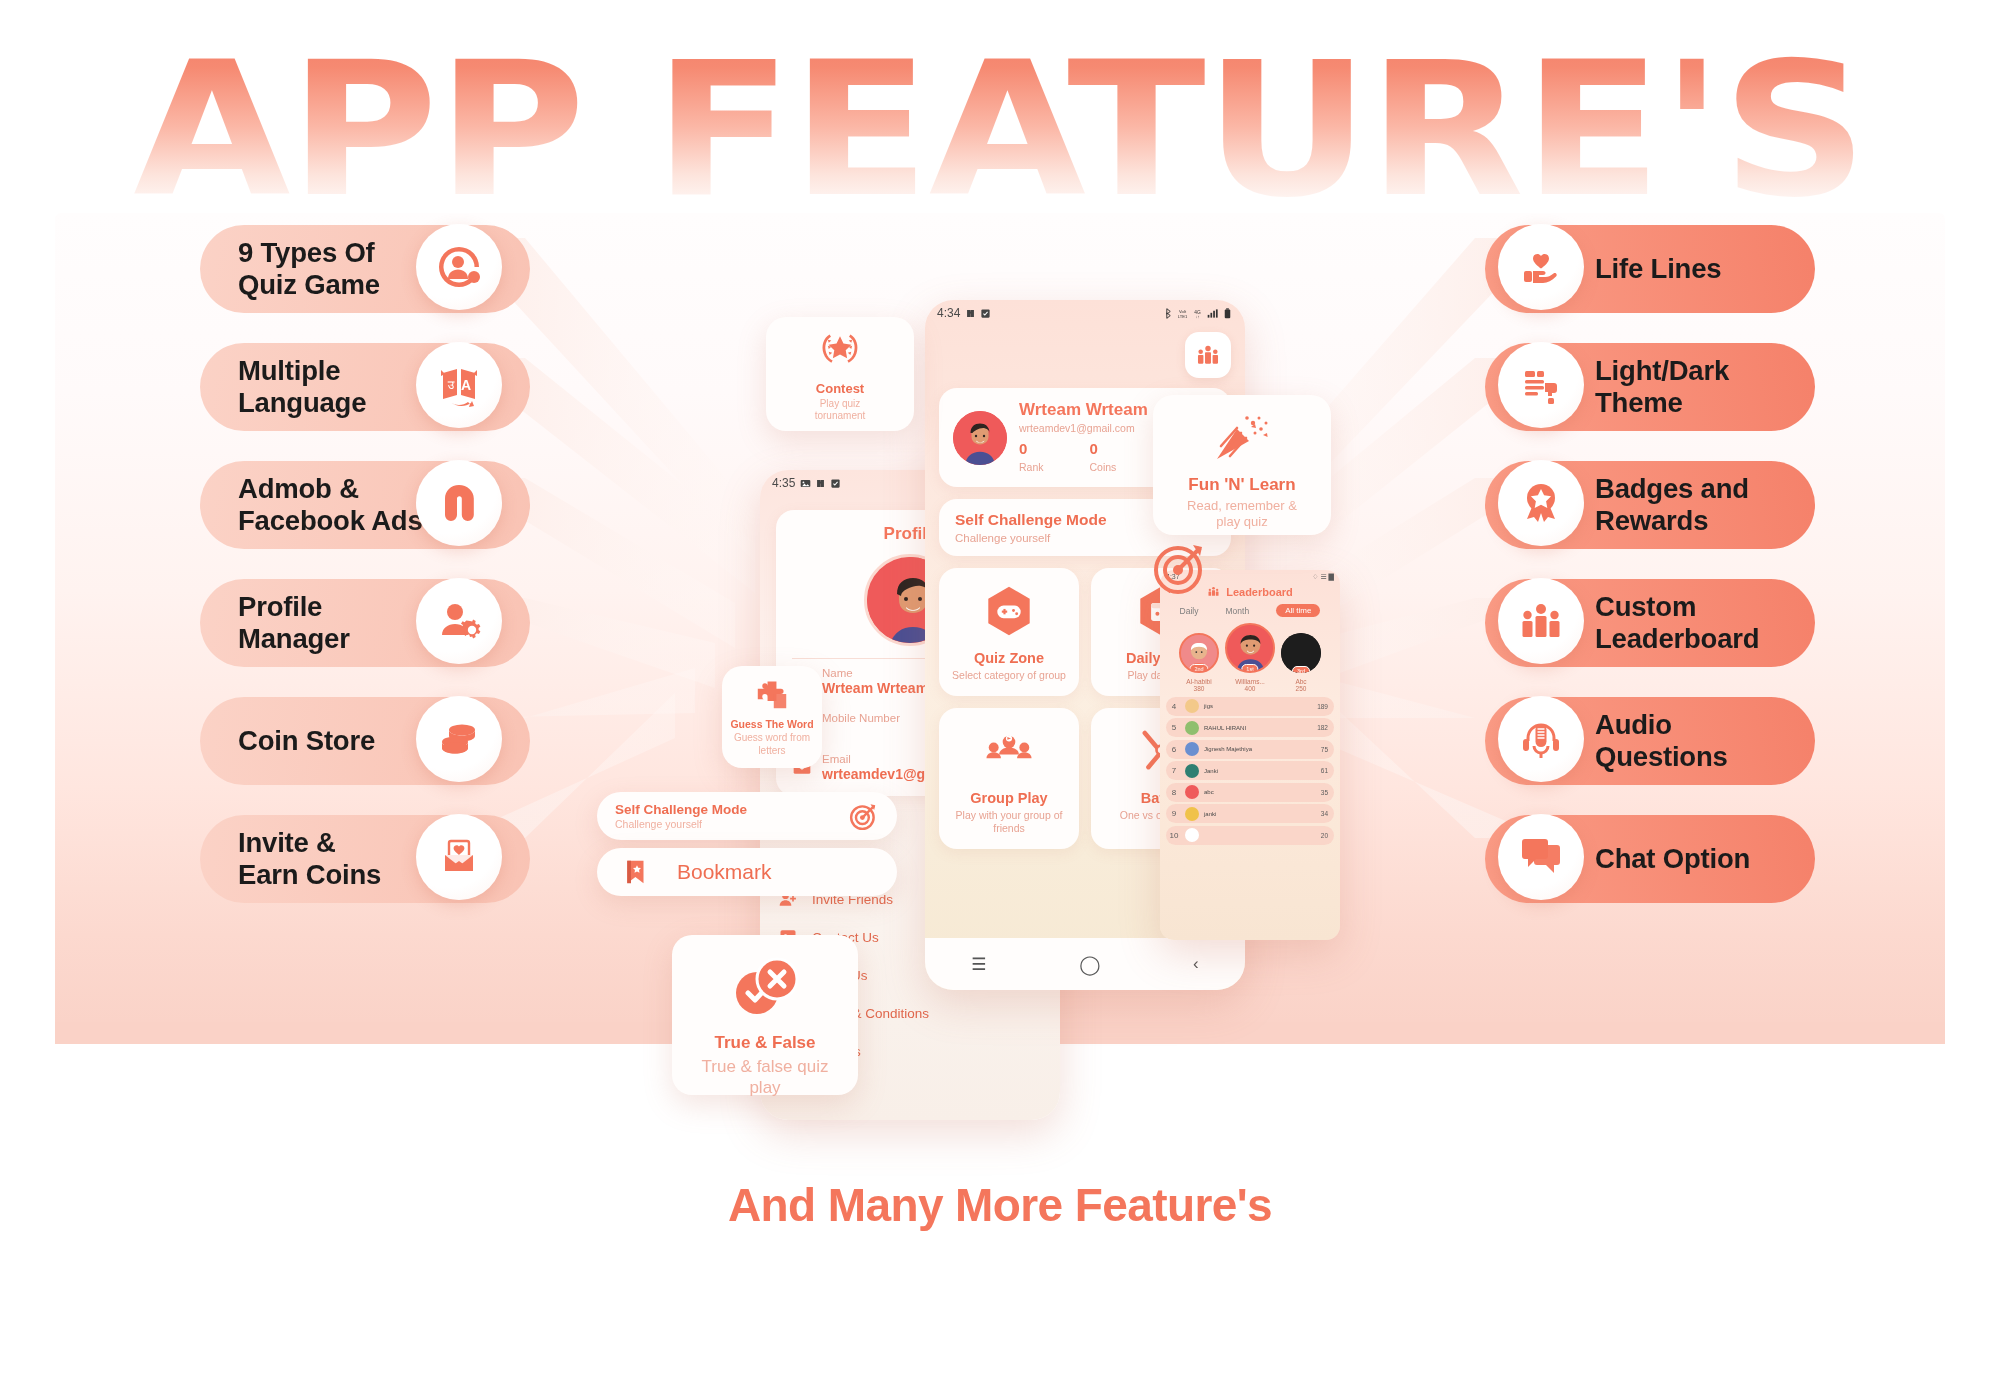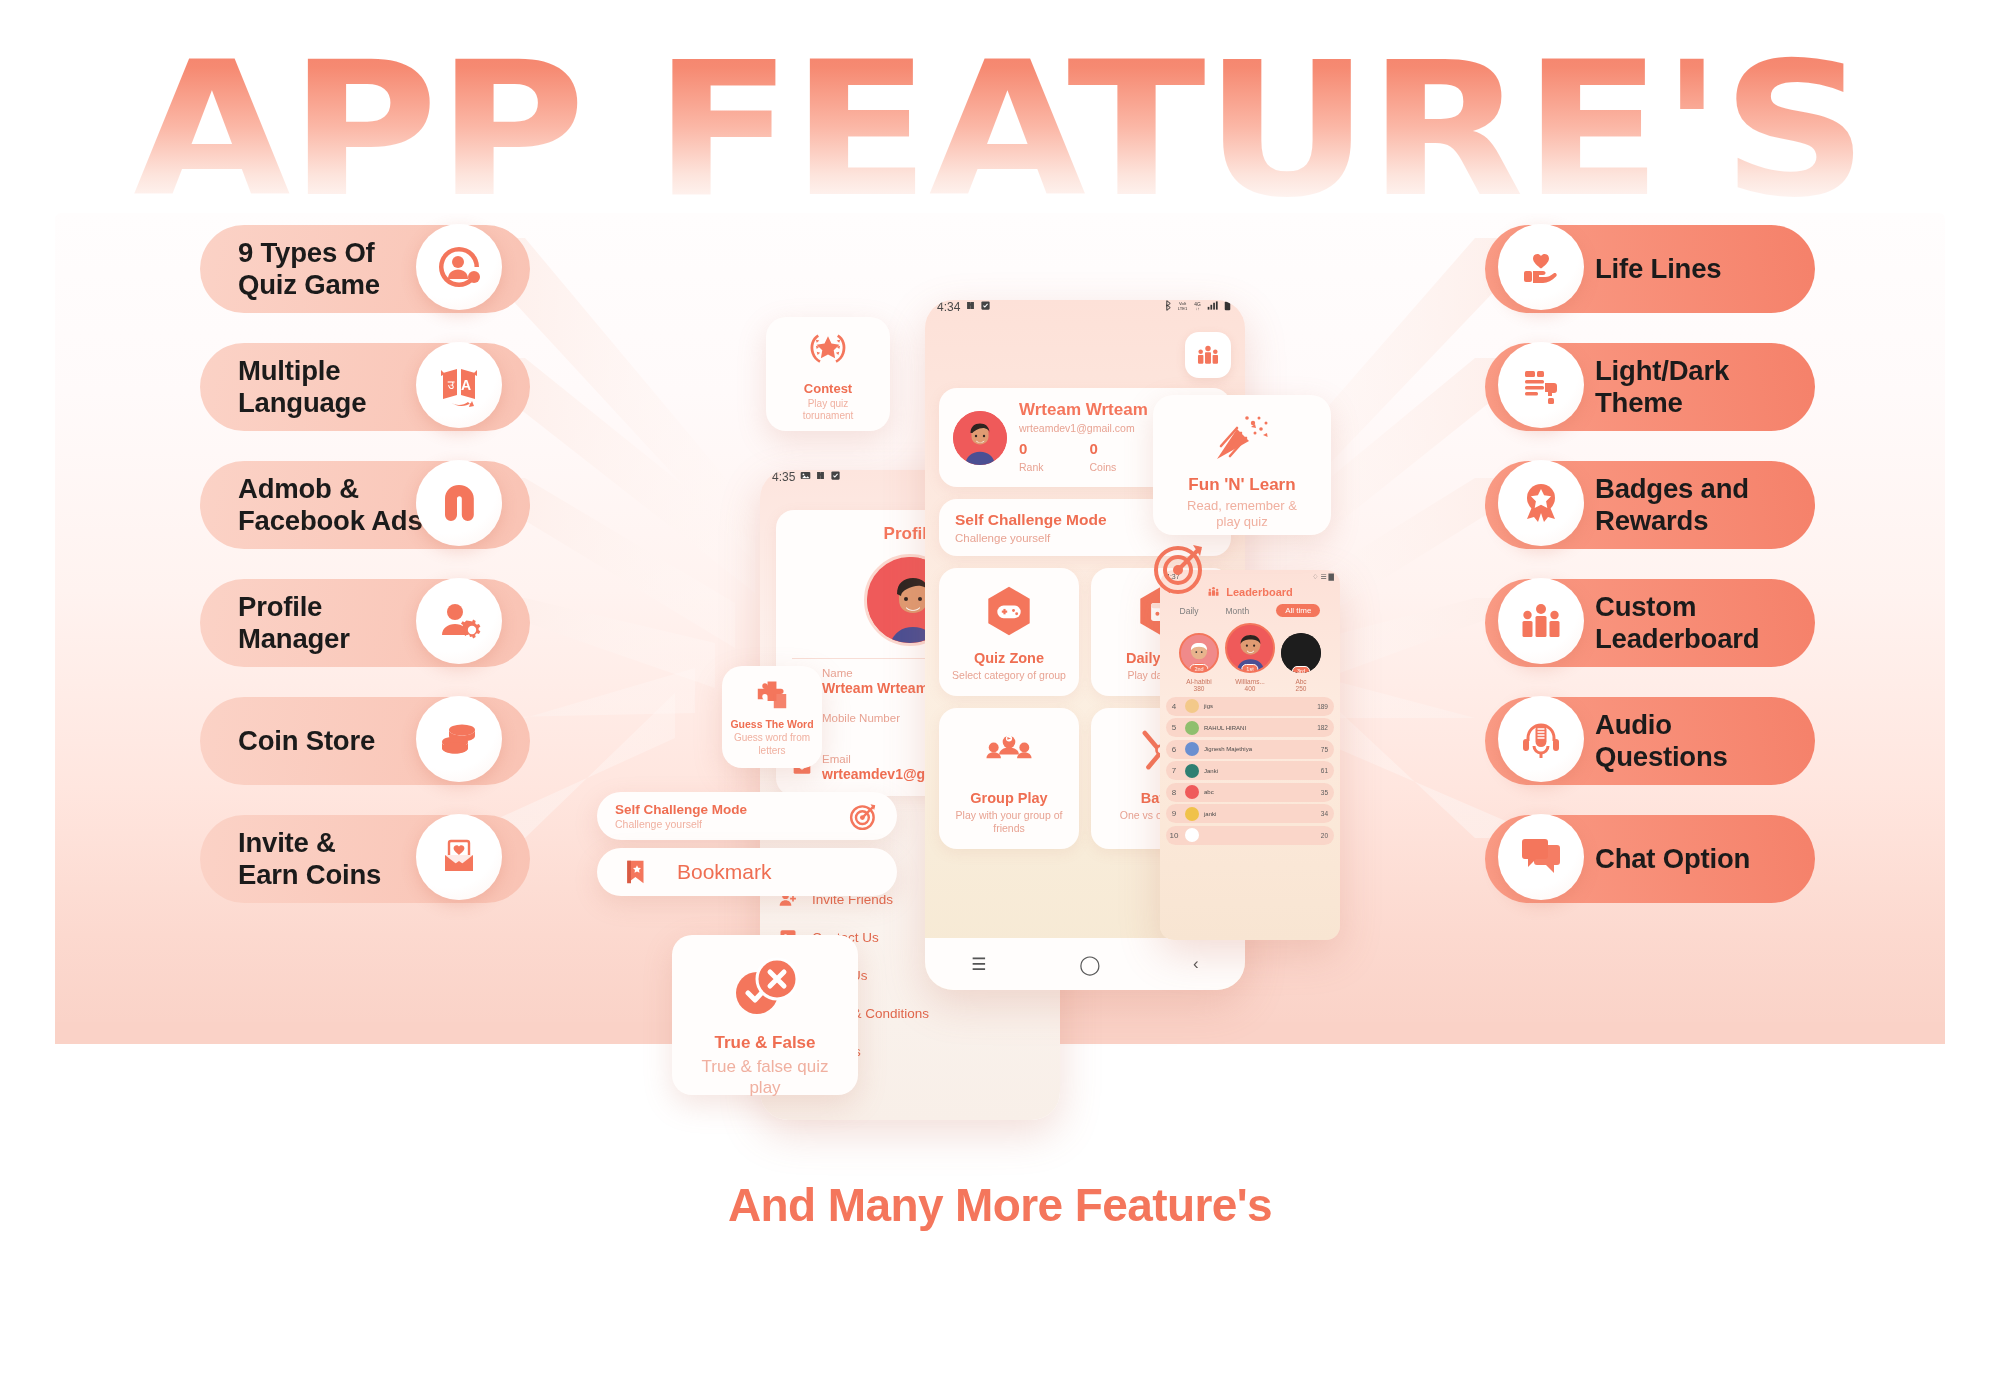--- a/index.html
+++ b/index.html
@@ -70,21 +70,21 @@
 
   
   .phone {
     position: absolute; border-radius: 28px; overflow: hidden;
     box-shadow: 0 14px 42px rgba(196,105,80,.22);
   }
 
   
   #phoneA { left: 760px; top: 470px; width: 300px; height: 650px;
     background: linear-gradient(180deg,#fde5de 0%,#fdeee9 22%,#fbf5f1 55%,#f8efe8 100%); }
-  .statusbar { height: 26px; display:flex; align-items:flex-start; gap:5px; padding:0 12px;
+  .statusbar { height: 26px; display:flex; align-items:center; gap:5px; padding:0 12px;
      font-size: 12px; color:#4a4a4a; font-family:"Liberation Sans",sans-serif; }
   .sb-icons { margin-left:auto; display:flex; gap:4px; align-items:center; }
   .sb-ic { width:11px; height:11px; }
   .sb-left { display:flex; gap:4px; align-items:center; }
 
   .profileCard { margin: 14px 16px 0; background:#fffdfc; border-radius:18px; padding:14px 0 6px;
       box-shadow:0 4px 14px rgba(200,120,100,.1); }
   .profileCard h3 { text-align:center; color:#f4765c; font-size:17px; font-weight:700; }
   .avatar-big { width:92px; height:92px; border-radius:50%; margin: 10px auto 0;
       border:3px solid #fbd9d0; overflow:hidden; background:#ef5a5a; position:relative; }
@@ -149,21 +149,21 @@
   .lb-av { width:14px; height:14px; border-radius:50%; flex:0 0 14px; }
   .lb-name { font-size:6px; color:#4a4a4a; flex:1; }
   .lb-score { font-size:6.5px; color:#5d5d5d; }
 
   
   .fcard { position:absolute; background:#fffdfc; border-radius:20px;
      box-shadow:0 10px 30px rgba(200,120,100,.20); text-align:center; }
   .fcard .t { font-weight:700; color:#ef6e52; }
   .fcard .s { color:#f0b0a0;text-align:center; }
 
-  #cContest { left: 766px; top: 317px; width: 124px; height: 114px; padding-top:14px; }
+  #cContest { left: 766px; top: 317px; width: 148px; height: 114px; padding-top:14px; }
   #cContest .t { font-size:13px; margin-top:6px; }
   #cContest .s { font-size:10px; margin-top:2px; line-height:1.2; }
 
   #cFun { left: 1153px; top: 395px; width: 178px; height: 140px; padding-top:18px; }
   #cFun .t { font-size:17px; margin-top:6px; }
   #cFun .s { font-size:13px; margin-top:3px; line-height:1.25; }
 
   #cGuess { left: 722px; top: 666px; width: 100px; height: 102px; padding-top:12px; }
   #cGuess .t { font-size:10.5px; margin-top:4px; }
   #cGuess .s { font-size:10px; margin-top:2px; line-height:1.25; }

